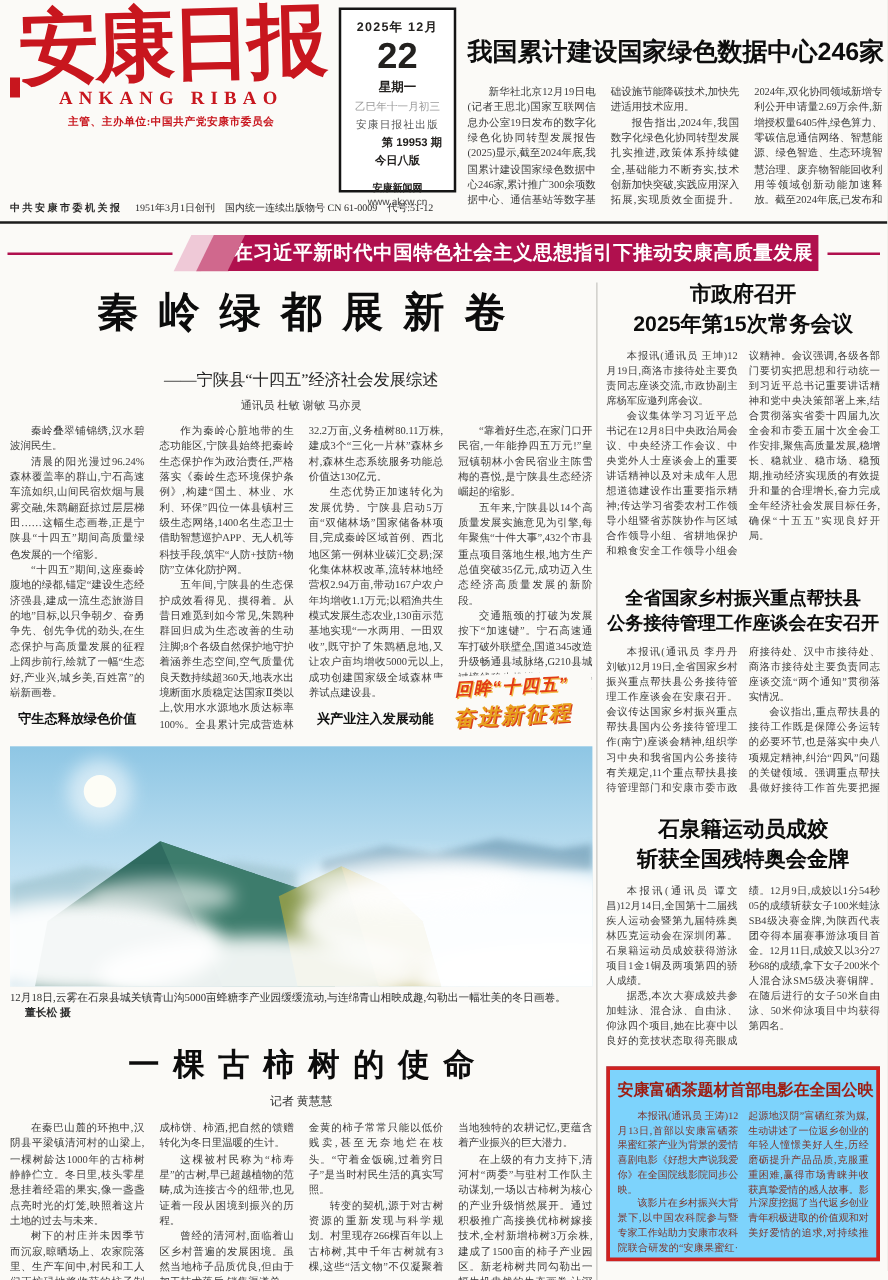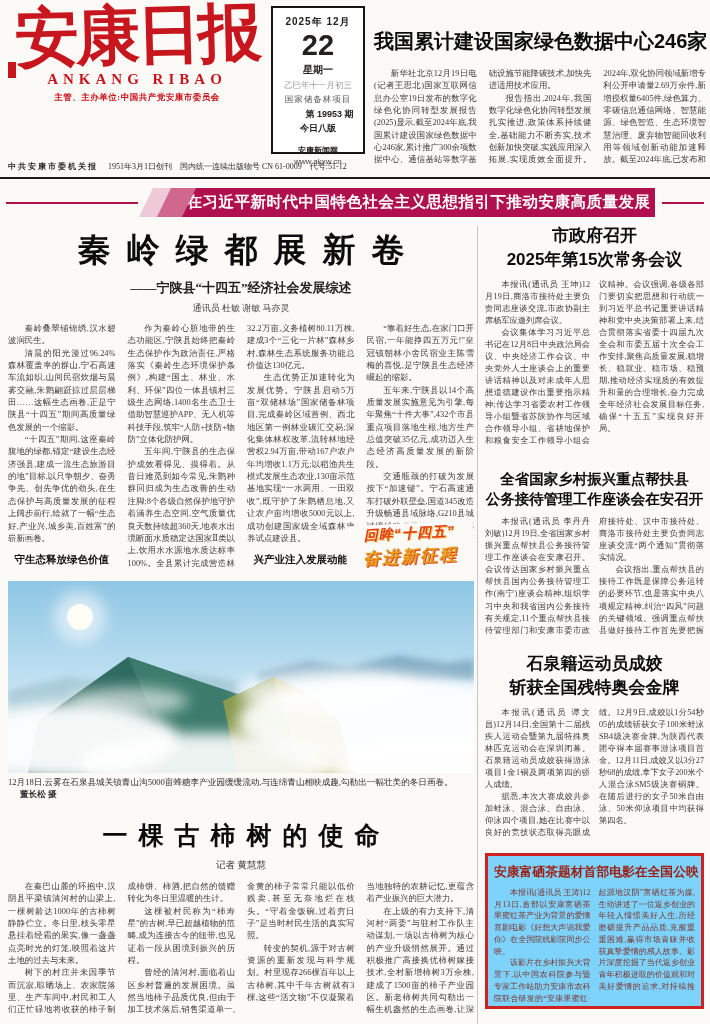--- a/index.html
+++ b/index.html
@@ -70,21 +70,21 @@
   .banner-rightline { position:absolute; left:662px; top:14px; width:42px; height:2px; background:#b0104e; }
   
   .vrule { position:absolute; left:477px; top:226px; width:1px; height:798px; background:#c8c6c2; }
   .left-col { position:absolute; left:8px; top:224px; width:466px; }
   .right-col { position:absolute; left:485px; top:224px; width:219px; }
   
   .lead-title {
     text-align:center; font-size:33px; font-weight:bold; letter-spacing:16px; text-indent:16px;
     font-family:"Liberation Sans",sans-serif; color:#0c0c0c; margin-top:4px;
   }
-  .lead-sub { text-align:center; font-size:13px; font-weight:700; margin-top:6px; color:#222; }
+  .lead-sub { text-align:center; font-size:13px; font-weight:400; margin-top:22px; color:#222; }
   .lead-byline { text-align:center; font-size:9px; margin-top:5px; color:#444; }
   .newsbody {
     column-gap:12px; column-fill:auto; overflow:hidden;
     font-size:8.4px; line-height:1.47; color:#3b3b3b; text-align:justify;
   }
   .lead-body { margin-top:8px; height:250px; column-count:4; position:relative; }
   .newsbody h4.subhead {
     font-size:10.5px; font-weight:bold; text-align:center; margin:7px 0;
     color:#111; font-family:"Liberation Sans",sans-serif; text-indent:0;
   }
@@ -144,21 +144,21 @@
     <div class="mast-title">安康日报</div>
     <div class="mast-pinyin">ANKANG RIBAO</div>
     <div class="mast-super">主管、主办单位:中国共产党安康市委员会</div>
   </div>
 
   <div class="datebox">
     <div class="db-ym">2025年 12月</div>
     <div class="db-day">22</div>
     <div class="db-week">星期一</div>
     <div class="db-lunar">乙巳年十一月初三</div>
-    <div class="db-pub">国家储备林项目</div>
+    <div class="db-pub">安康日报社出版</div>
     <div class="db-issue">第 19953 期</div>
     <div class="db-pages">今日八版</div>
     <div class="db-site">安康新闻网</div>
     <div class="db-url">www.akxw.cn</div>
   </div>
 
   <div class="top-story">
     <div class="top-headline">我国累计建设国家绿色数据中心246家</div>
     <div class="top-body newsbody">
         <p>新华社北京12月19日电(记者王思北)国家互联网信息办公室19日发布的数字化绿色化协同转型发展报告(2025)显示,截至2024年底,我国累计建设国家绿色数据中心246家,累计推广300余项数据中心、通信基站等数字基础设施节能降碳技术,加快先进适用技术应用。</p>

